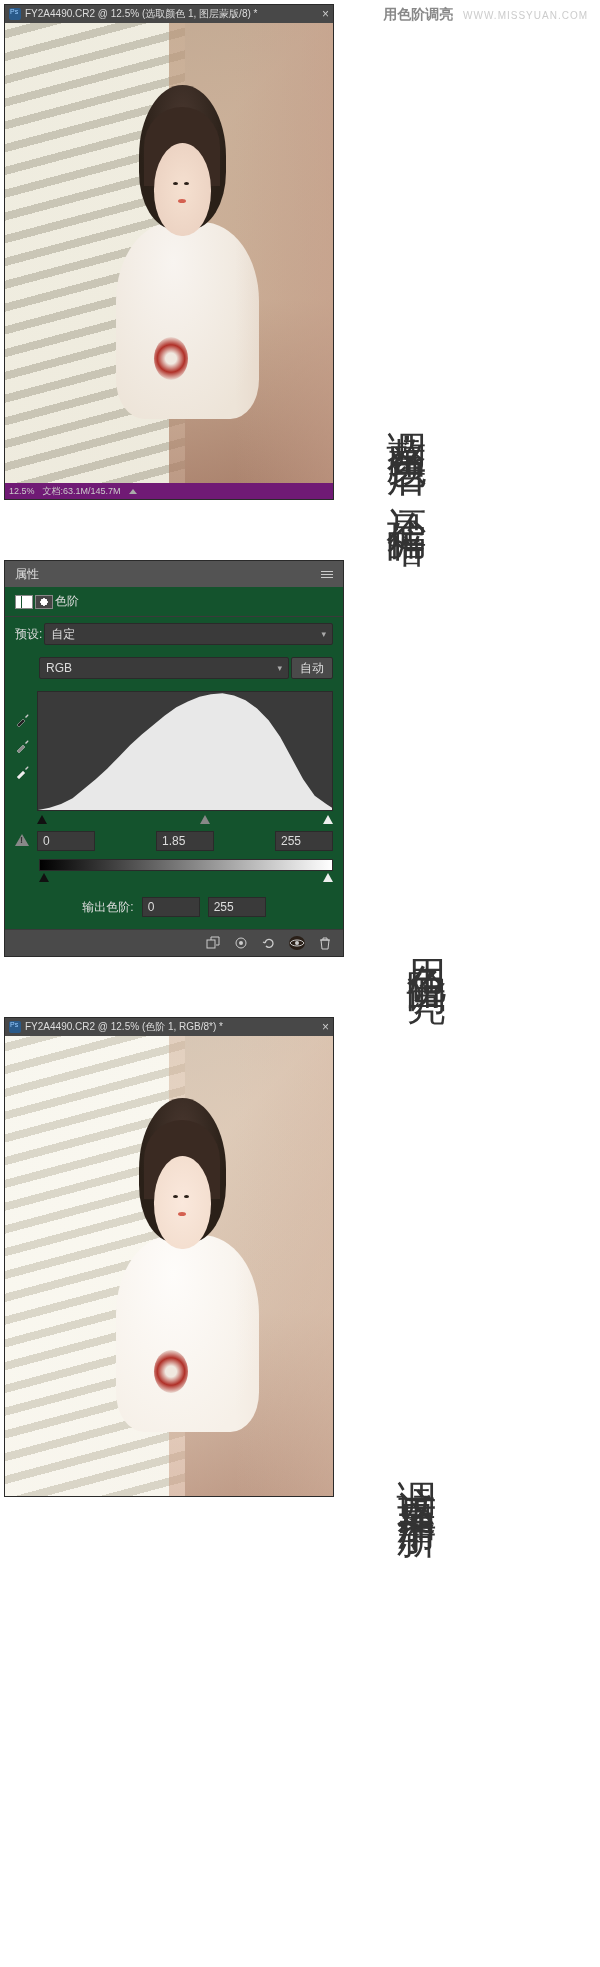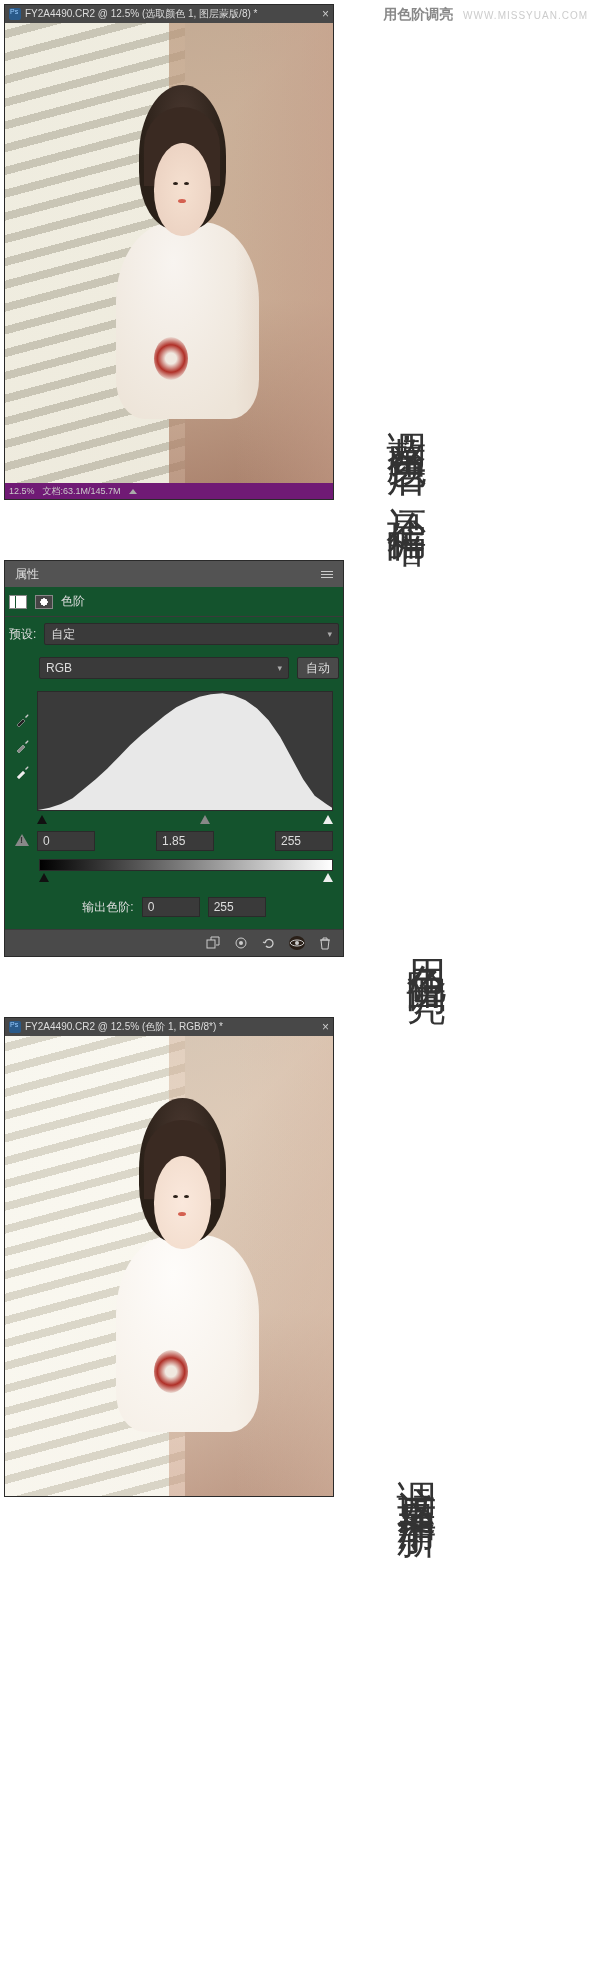--- a/index.html
+++ b/index.html
@@ -42,21 +42,21 @@
 .ps-canvas.bright .warm-overlay{background:linear-gradient(180deg,#d0b098 0%,#e0c0a8 60%,#c89880 100%);opacity:0.55}
 .ps-canvas.bright .face{background:radial-gradient(ellipse,#fae8dc 0%,#f2dccc 90%)}
 .ps-canvas.bright .dress{background:radial-gradient(ellipse at 40% 20%,#fefcfa 0%,#f6f0e8 80%)}
 .ps-canvas.bright .haze{background:linear-gradient(90deg,transparent,rgba(220,190,170,0.4))}
 
 
 .props{width:340px;background:#14532d;color:#e0e0e0;font-size:12px;border:1px solid #2a2a2a}
 .props-title{display:flex;align-items:center;height:26px;padding:0 10px;background:#535353}
 .props-title .ham{margin-left:auto;display:flex;flex-direction:column;gap:2px}
 .props-title .ham span{display:block;width:12px;height:1px;background:#ccc}
-.props-row{display:flex;align-items:center;padding:6px 4px;gap:8px}
+.props-row{display:flex;align-items:center;padding:6px 10px;gap:2px}
 .props-row.type{border-bottom:1px solid #3a3a3a}
 .ico-levels{width:18px;height:14px;background:linear-gradient(90deg,#fff 33%,transparent 33%,transparent 36%,#fff 36%,#fff 66%,transparent 66%,transparent 69%,#fff 69%);border:1px solid #888}
 .ico-mask{width:18px;height:14px;border:1px solid #888;background:radial-gradient(circle at 50% 50%,#fff 35%,#444 38%)}
 .label{font-size:12px;color:#ddd}
 .select{flex:1;height:22px;background:#3a3a3a;border:1px solid #2a2a2a;display:flex;align-items:center;padding:0 6px;color:#ddd;justify-content:space-between;border-radius:2px}
 .chev{font-size:9px;color:#aaa}
 .btn-sm{height:22px;padding:0 8px;background:#4a4a4a;border:1px solid #2a2a2a;display:flex;align-items:center;color:#ddd;border-radius:2px}
 .histo-wrap{display:flex;gap:6px;padding:6px 10px 0 10px}
 .droppers{display:flex;flex-direction:column;gap:10px;padding-top:20px}
 .dropper{width:16px;height:16px;position:relative}

